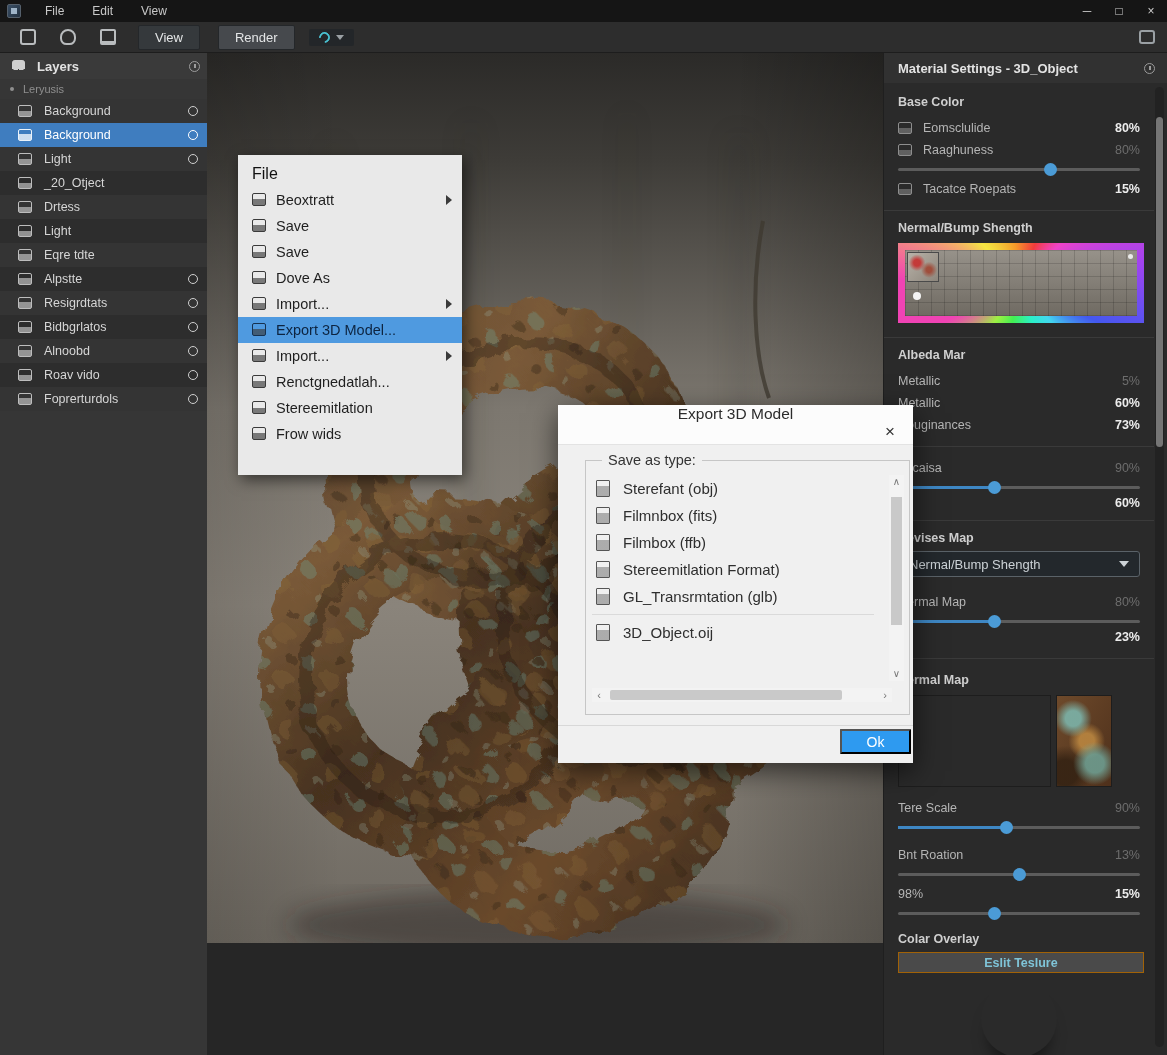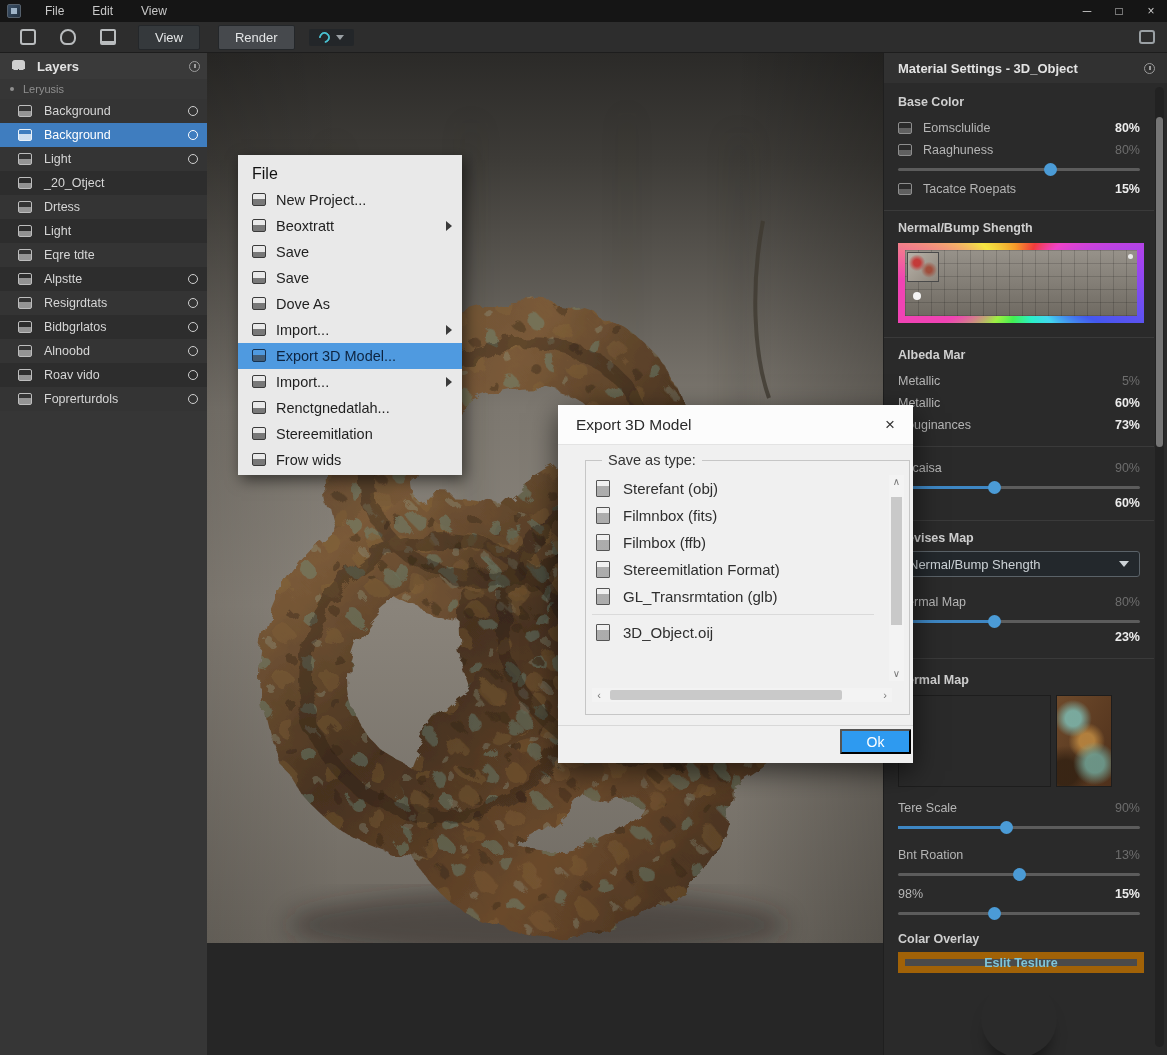--- a/index.html
+++ b/index.html
@@ -123,21 +123,21 @@
       radial-gradient(circle at 88% 16%, rgba(70,45,26,.9) 10%, transparent 26%),
       linear-gradient(120deg,#6e4a2b,#55351e 55%,#70503０ 100%),#5d3f26; }
   .rust-thumb.large { width:153px; }
   .rust-thumb.small { width:56px;
     background:radial-gradient(circle at 30% 25%, rgba(124,180,170,.9) 10%, transparent 24%),
       radial-gradient(circle at 70% 75%, rgba(111,163,151,.85) 12%, transparent 28%),
       radial-gradient(circle at 55% 50%, rgba(186,134,64,.9) 14%, transparent 34%),
       radial-gradient(circle at 15% 85%, rgba(55,36,20,.95) 14%, transparent 30%),
       linear-gradient(120deg,#6e4a2b,#4e301b); }
 
-  .grey-btn { margin:6px 14px; height:21px; background:#4a4a4a; border:7px solid #a16207;
+  .grey-btn { margin:6px 14px; height:21px; background:#4a4a4a; border:1px solid #a16207;
     display:flex; align-items:center; justify-content:center; color:#7fc4d8;
     font-size:12.5px; font-weight:bold; }
   .sphere-wrap { display:flex; justify-content:center; margin:8px 0 4px 0; }
   .sphere { width:76px; height:76px; border-radius:50%;
     background:radial-gradient(circle at 32% 28%, #d8b48c 4%, transparent 18%),
       radial-gradient(circle at 62% 30%, rgba(124,180,170,.9) 6%, transparent 16%),
       radial-gradient(circle at 30% 60%, rgba(111,163,151,.8) 8%, transparent 20%),
       radial-gradient(circle at 70% 70%, rgba(90,140,128,.8) 8%, transparent 22%),
       radial-gradient(circle at 35% 30%, #b98a5c 10%, #7c5634 45%, #4a3категория0 0),
       radial-gradient(circle at 35% 30%, #b98a5c 10%, #7c5634 45%, #46311f 72%, #241810 100%);
@@ -155,21 +155,21 @@
     background:linear-gradient(transparent 50%, rgba(60,60,60,.65) 50%); }
   .fm-item.hl .fm-icn { border-color:#16314f; }
   .fm-arrow { margin-left:auto; margin-right:10px; width:0; height:0;
     border-top:5px solid transparent; border-bottom:5px solid transparent;
     border-left:6px solid #3a3a3a; }
 
   
   .dialog { position:absolute; left:558px; top:405px; width:355px; height:358px;
     background:#f0f0f0; box-shadow:0 8px 26px rgba(0,0,0,.6); z-index:30; }
   .dlg-title { height:40px; background:#fcfcfc; display:flex; align-items:center;
-    padding:0 18px; font-size:15.5px; color:#2b2b2b; border-bottom:1px solid #e3e3e3; }
+    padding:0 18px; font-size:15.5px; color:#2b2b2b; border-bottom:1px solid #e3e3e3;flex-direction:column; }
   .dlg-close { margin-left:auto; font-size:17px; color:#333; line-height:1; }
   .groupbox { position:absolute; left:15px; top:55px; width:325px; height:255px;
     border:1px solid #c6c6c6;margin-left:12px; }
   .group-legend { position:absolute; left:16px; top:-9px; background:#f0f0f0;
     padding:0 6px; font-size:14.5px; color:#333; }
   .ft-list { position:absolute; left:6px; top:14px; width:282px; }
   .ft-item { height:27px; display:flex; align-items:center; font-size:15px; color:#2e2e2e; }
   .ft-icn { width:14px; height:17px; margin:0 13px 0 4px; border:1.6px solid #555;
     border-radius:1px; background:linear-gradient(transparent 35%, rgba(90,90,90,.45) 35%); }
   .ft-sep { height:1px; background:#dadada; margin:4px 0; }
@@ -484,24 +484,20 @@
     </div>
     <div class="mat-scroll-track">
       <div class="mat-scroll-thumb"></div>
     </div>
   </aside>
 
   <div class="file-menu">
     <div class="fm-title">File</div>
     <div class="fm-item">
       <span class="fm-icn"></span>
-      <span>New Project...</span>
-    </div>
-    <div class="fm-item">
-      <span class="fm-icn"></span>
       <span>Beoxtratt</span>
       <span class="fm-arrow"></span>
     </div>
     <div class="fm-item">
       <span class="fm-icn"></span>
       <span>Save</span>
     </div>
     <div class="fm-item">
       <span class="fm-icn"></span>
       <span>Save</span>

